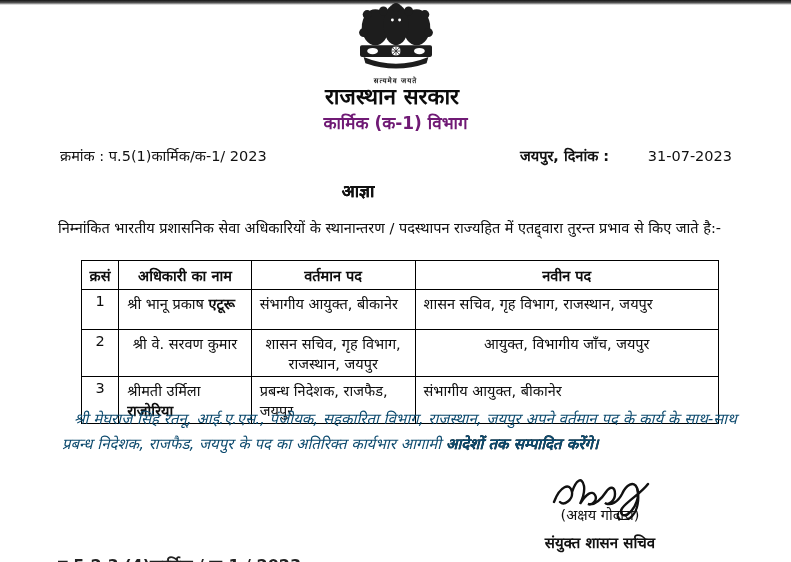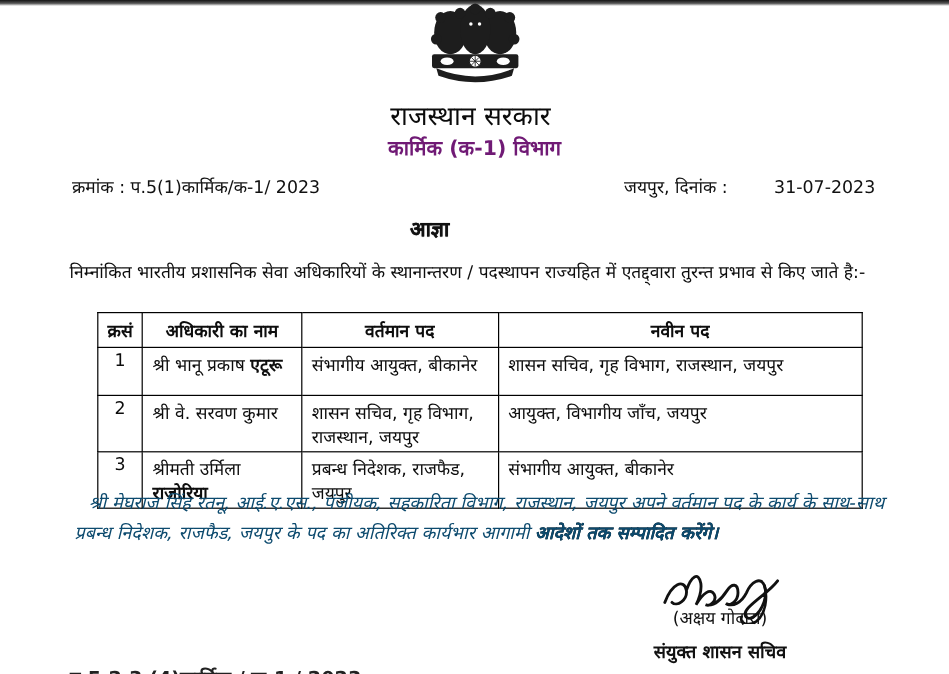--- a/index.html
+++ b/index.html
@@ -9,43 +9,43 @@
     overflow:hidden;
   }
   .top-strip{
     position:absolute;top:0;left:0;width:791px;height:5px;
     background:linear-gradient(to bottom,#141414 0%,#555 55%,rgba(255,255,255,0) 100%);
   }
   .emblem-wrap{position:absolute;top:2px;left:0;width:791px;text-align:center;}
   .emblem-wrap svg{display:inline-block;}
   .motto{font-size:7px;letter-spacing:1px;color:#222;margin-top:-2px;font-weight:bold;}
   .gov-title{position:absolute;top:80px;left:0;width:784px;text-align:center;
-    font-size:22px;font-weight:normal;color:#0b0b0b;}
+    font-size:22px;font-weight:bold;color:#0b0b0b;}
   .dept-title{position:absolute;top:111px;left:0;width:791px;text-align:center;
     font-size:17px;font-weight:bold;color:#701a75;}
   .ref-line{position:absolute;top:145px;left:0;width:791px;font-size:14.5px;}
   .ref-left{position:absolute;left:60px;top:0;font-weight:normal;}
   .ref-right{position:absolute;left:520px;top:0;}
-  .ref-right .lbl{font-weight:normal;}
+  .ref-right .lbl{font-weight:bold;}
   .ref-right .dt{margin-left:34px;font-weight:normal;}
   .order-title{position:absolute;top:179px;left:0;width:716px;text-align:center;
     font-size:17px;font-weight:bold;text-shadow:0 0 .6px #000;}
   .intro-para{position:absolute;top:218px;left:58px;width:682px;font-size:14.5px;
     line-height:21px;color:#0d0d0d;}
   .order-table{position:absolute;top:260px;left:81px;width:638px;
     border-collapse:collapse;table-layout:fixed;font-size:14.5px;color:#0d0d0d;border-radius:17px;}
   .order-table th,.order-table td{border:1.4px solid #000;padding:3px 8px;vertical-align:top;}
   .order-table th{font-weight:bold;text-align:center;padding:4px 4px;}
   .order-table td.sno{text-align:center;}
   .col-sno{width:37px;}
   .col-name{width:132px;}
   .col-current{width:163px;}
   .col-new{width:302px;}
   .row-1 td{height:33px;}
-  .row-2 td{height:33px;}
+  .row-2 td{height:33px;text-align:center;}
   .row-3 td{height:19px;}
   .closing-para{position:absolute;top:407px;left:62px;width:676px;font-size:15px;
     line-height:25px;color:#0c4a6e;text-indent:12px;font-style:italic;}
   .closing-para b{text-shadow:0 0 .5px #000;}
   .sig-block{position:absolute;top:468px;left:520px;width:200px;text-align:center;}
   .sig-scribble{position:absolute;top:0;left:28px;width:120px;height:52px;}
   .sig-name{position:absolute;top:36px;left:0;width:160px;text-align:center;
     font-size:14.5px;font-weight:normal;}
   .sig-designation{position:absolute;top:64px;left:0;width:160px;text-align:center;
     font-size:15px;font-weight:bold;}
@@ -86,20 +86,21 @@
     <g stroke="#1d1d1d" stroke-width="0.8">
       <line x1="60" y1="49.5" x2="60" y2="59.5"></line>
       <line x1="55" y1="54.5" x2="65" y2="54.5"></line>
       <line x1="56.5" y1="51" x2="63.5" y2="58"></line>
       <line x1="63.5" y1="51" x2="56.5" y2="58"></line>
     </g>
 
     <ellipse cx="34" cy="54.5" rx="6" ry="3.5" fill="#fff"></ellipse>
     <ellipse cx="86" cy="54.5" rx="6" ry="3.5" fill="#fff"></ellipse>
   </svg>
+  <div class="motto">सत्यमेव जयते</div>
 </div>
 
 <div class="gov-title">राजस्थान सरकार</div>
 <div class="dept-title">कार्मिक (क-1) विभाग</div>
 
 <div class="ref-line">
   <div class="ref-left">
     <span>क्रमांक :</span>
     <span>प.5(1)कार्मिक/क-1/ 2023</span>
   </div>

